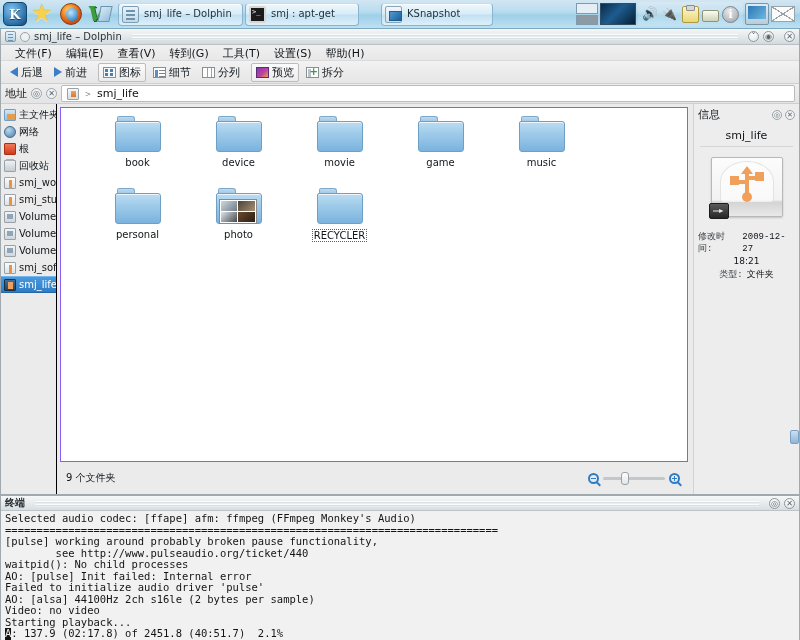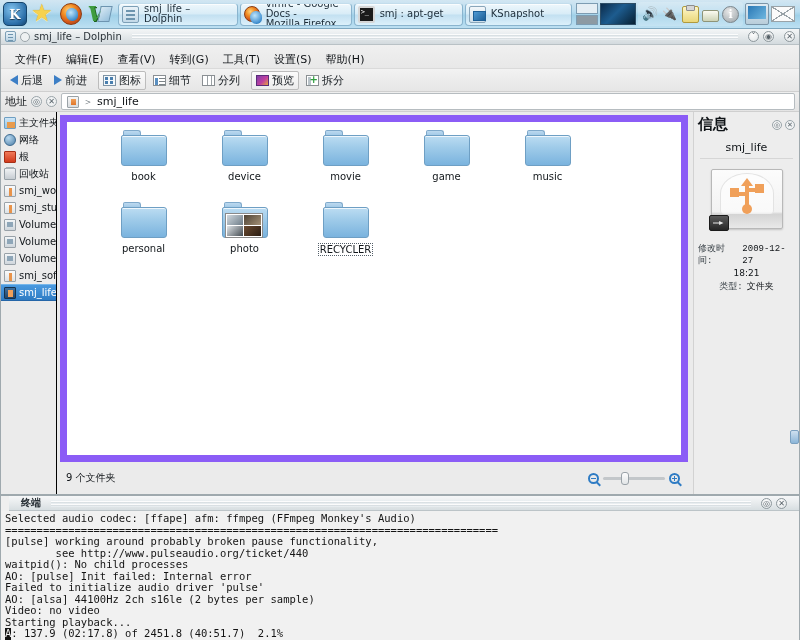--- a/index.html
+++ b/index.html
@@ -196,21 +196,21 @@
   .wbtn {
     width: 11px; height: 11px; border-radius: 50%;
     border: 1px solid #8d979c;
     background: radial-gradient(circle at 40% 30%, #fdfdfd, #dfe4e6);
     font-size: 8px; line-height: 9px; text-align: center; color: #58636a;
     flex:0 0 auto;
   }
   .wbtn.close { margin-left: 6px; }
 
   #menubar {
-    height: 24px; flex:0 0 auto; display: flex; align-items: flex-end;
+    height: 16px; flex:0 0 auto; display: flex; align-items: flex-start;
     padding-left: 8px; gap: 2px;
     background: linear-gradient(to bottom,#f0f0f0,#e8e8e8);
     border-bottom: 1px solid #dadada;
   }
   .menu-item { font-size: 11px; color: #101418; padding: 1px 6px; white-space: nowrap; }
 
   #toolbar {
     height: 23px; flex:0 0 auto; display: flex; align-items: center;
     padding-left: 5px; gap: 3px;
     background: linear-gradient(to bottom,#f2f2f2,#e6e6e6);
@@ -285,21 +285,21 @@
   .pi-usb { background: linear-gradient(to bottom,#fbfbfb,#dde2e6); border:1px solid #9aa2a8; }
   .pi-usb::after{content:"";position:absolute;left:4px;top:2px;width:3px;height:8px;background:#e8934a;}
   .pi-vol { background: linear-gradient(to bottom,#f2f5f7,#cfd6dc); border:1px solid #98a1a8; }
   .pi-vol::after{content:"";position:absolute;left:2px;top:2px;right:2px;height:5px;background:#8ea6b8;}
   .pi-life { background: linear-gradient(to bottom,#3e6e9c,#22466a); border:1px solid #15304a; }
   .pi-life::after{content:"";position:absolute;left:3px;top:2px;width:5px;height:7px;background:#f0a05a;}
 
   
   #viewwrap { flex:1 1 auto; display:flex; flex-direction:column; min-width:0; background:#ebebeb; padding:3px 5px 0 3px;}
   #fileview {
-    flex:1 1 auto; background:#fff; border:7px solid #8b5cf6; position:relative; overflow:hidden;
+    flex:1 1 auto; background:#fff; border:1px solid #8b5cf6; position:relative; overflow:hidden;
   }
   #filegrid {
     display:flex; flex-wrap:wrap; align-content:flex-start;
     padding: 8px 0 0 26px;
   }
   .fitem { width: 101px; height: 72px; display:flex; flex-direction:column; align-items:center; }
   .folder-ico {
     width: 46px; height: 37px; position: relative; margin-bottom: 4px;
   }
   .folder-ico .tab {
@@ -339,21 +339,21 @@
   #zhandle { position:absolute; left:18px; top:-5px; width:8px; height:13px;
     background: linear-gradient(to bottom,#fdfdfd,#e2e5e7); border:1px solid #9aa2a8; border-radius:3px; }
 
   
   #infopanel {
     width: 106px; flex:0 0 auto; background:#ededed;
     border-left: 1px solid #d2d2d2;
     display:flex; flex-direction:column; padding: 3px 4px;
   }
   #info-head { display:flex; align-items:center; gap:3px; }
-  #info-title { font-size:15px; color:#101418; font-weight:bold; }
+  #info-title { font-size:11px; color:#101418; font-weight:normal; }
   .info-ctl { width:10px;height:10px;border-radius:50%;border:1px solid #9aa4a9;background:#f0f2f3;
     font-size:7px;line-height:8px;text-align:center;color:#59646b; }
   #info-name { text-align:center; font-size:11px; color:#101418; margin-top:7px; }
   #info-sep { height:1px; background:#d6d6d6; margin:4px 2px 0 2px; }
   #info-thumb {
     width: 72px; height: 60px; margin: 10px auto 0 auto; position:relative;
     background: linear-gradient(to bottom, #fcfcfc 0%, #f2f2f2 72%, #d4d4d4 76%, #e9e9e9 100%);
     border:1px solid #b8b8b8; border-radius:2px;
     box-shadow: 0 1px 2px rgba(0,0,0,.18);
   }
@@ -388,21 +388,21 @@
   
   #konsole {
     position: absolute; left: 0; top: 495px; width: 800px; height: 145px;
     background: #efefef; border:1px solid #9fa9ae; border-bottom:none;
     display:flex; flex-direction:column;
   }
   #konsole-titlebar {
     height: 15px; flex:0 0 auto;
     background: linear-gradient(to bottom,#f6f7f8 0%, #e6eaec 55%, #d7dee1 100%);
     border-bottom:1px solid #bcc4c8;
-    display:flex; align-items:center; padding:0 12px; gap:4px;margin-left:8px;
+    display:flex; align-items:center; padding:0 4px; gap:4px;
   }
   #konsole-title { font-size:10px; color:#2a3238; font-weight:bold; }
   #kterm {
     flex:1 1 auto; background:#f1f1f1; color:#141414; overflow:hidden;
     font-family:"DejaVu Sans Mono","Liberation Mono", monospace;
     font-size: 10.5px; line-height: 11.55px;
     padding: 2px 4px; white-space: pre; position:relative;
   }
   #kcursor {
     display:inline-block; background:#141414; color:#f1f1f1; padding:0 0px;
@@ -430,32 +430,25 @@
       <div class="ffox"></div>
     </div>
     <div class="tb-launcher">
       <div class="vbox"></div>
     </div>
 
     <div class="task-btn" style="width:125px;margin-left:4px;">
       <span class="task-icon ic-dolphin"></span>
       <span class="tlabel">smj_life – Dolphin</span>
     </div>
-    <div class="task-btn" style="width:117px;">
-      <span class="task-icon">
-          <span class="ffox" style="width:16px;height:16px;display:block;"></span>
-        </span>
-      <span class="tlabel">vimrc - Google Docs -
-Mozilla Firefox</span>
-    </div>
     <div class="task-btn" style="width:114px;">
       <span class="task-icon ic-term"></span>
       <span class="tlabel">smj : apt-get</span>
     </div>
-    <div class="task-btn" style="width:112px;">
+    <div class="task-btn" style="width:112px;margin-left:20px;">
       <span class="task-icon ic-ksnap"></span>
       <span class="tlabel">KSnapshot</span>
     </div>
 
     <div class="tb-spacer"></div>
 
     <div class="pager">
       <div></div>
       <div></div>
     </div>

